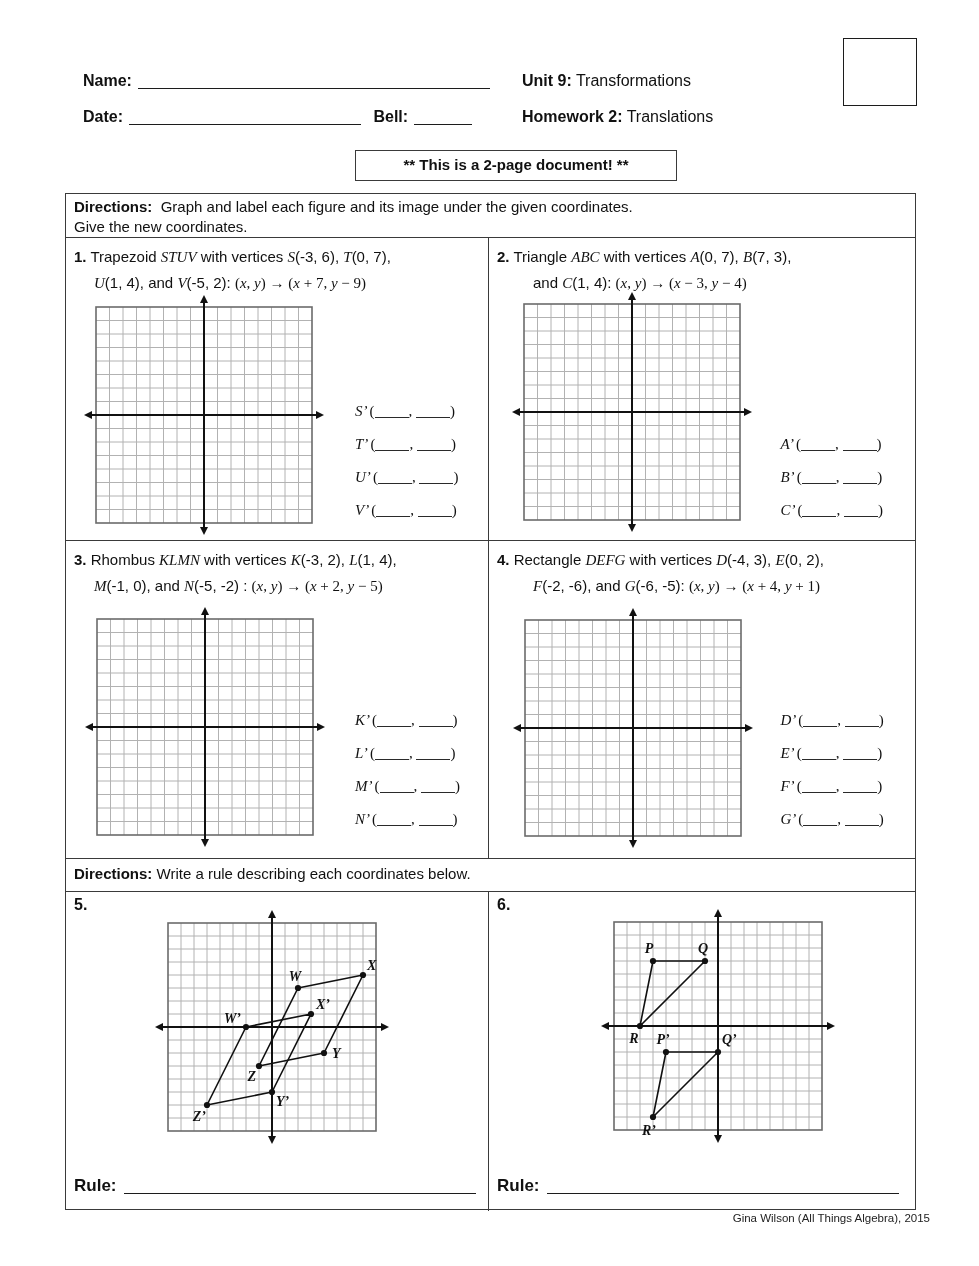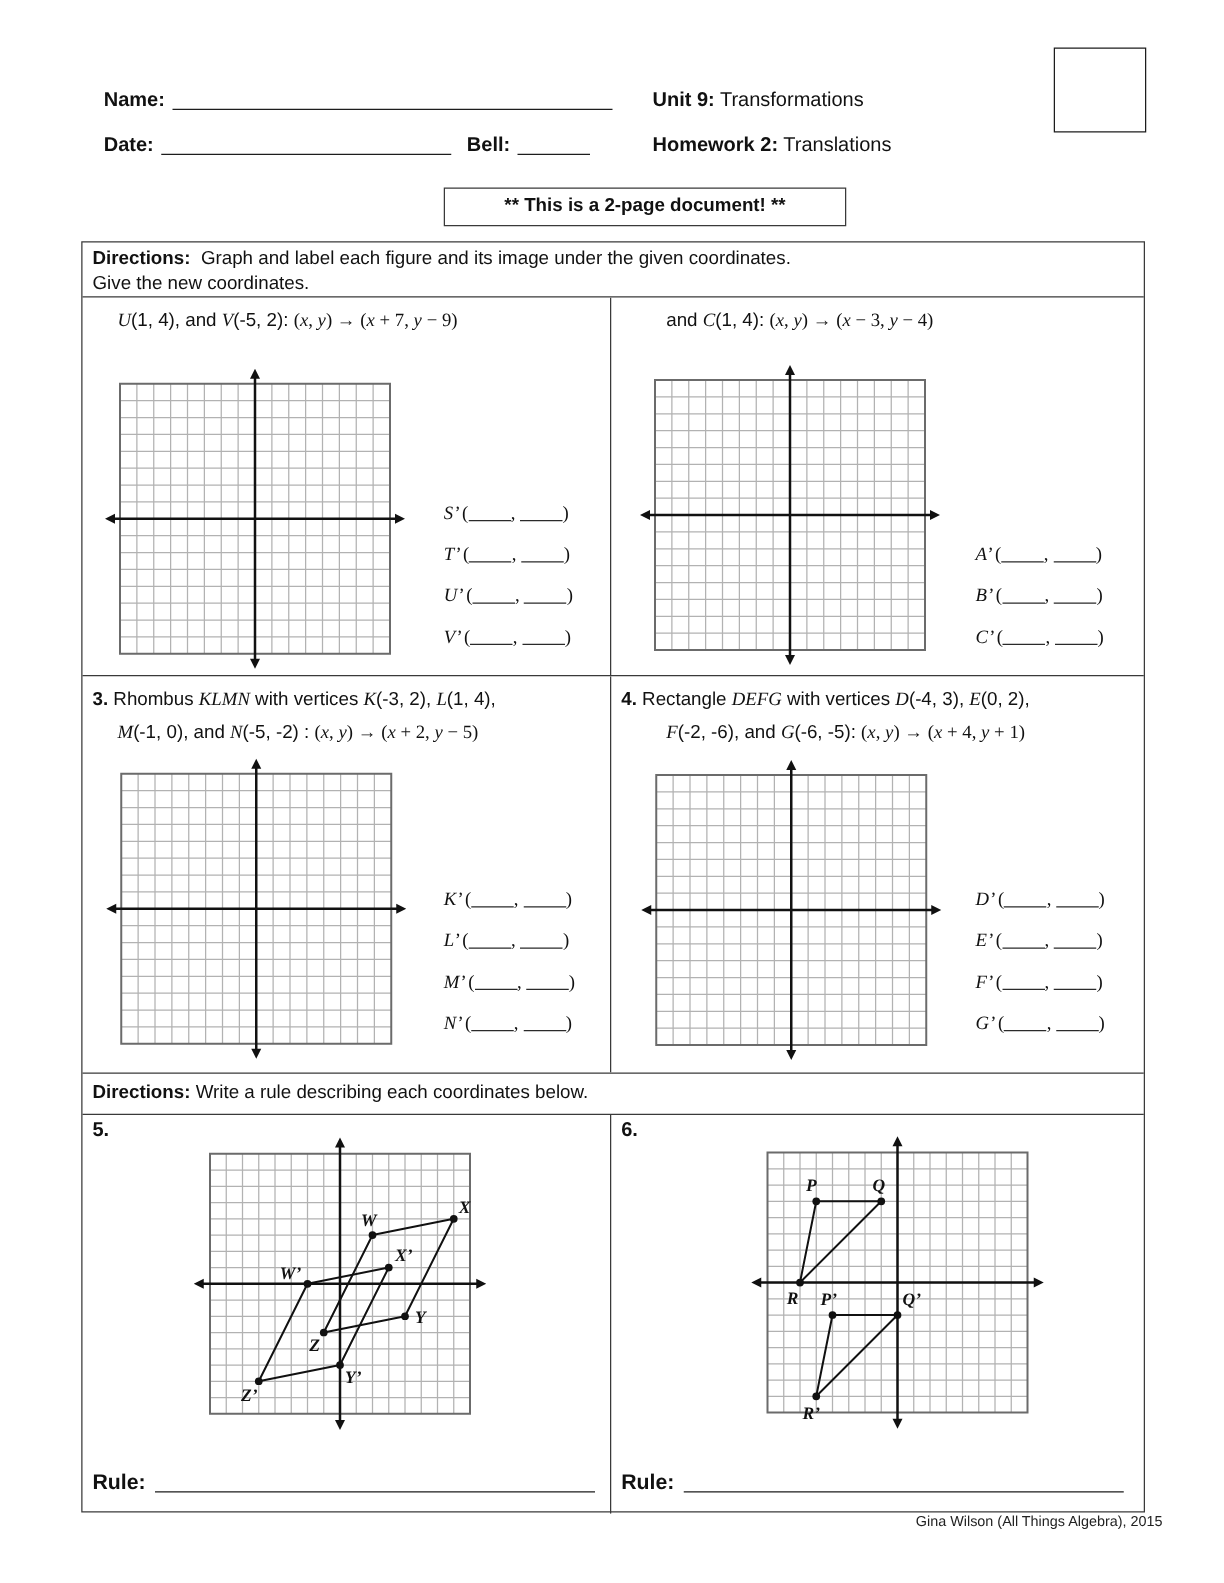--- a/index.html
+++ b/index.html
@@ -88,20 +88,21 @@
   <div class="wtable">
 
     <div class="trow dir-row1">
       <div><span class="b">Directions:</span>&nbsp;&nbsp;<span>Graph and label each figure and its image under the given coordinates.</span></div>
       <div class="dir-indent">Give the new coordinates.</div>
     </div>
 
     <div class="trow prob-row1">
       <div class="pcell left">
         <div class="statement">
+          <div><span class="seg-b">1.</span><span class="seg-r"> Trapezoid </span><span class="seg-i">STUV</span><span class="seg-r"> with vertices </span><span class="seg-i">S</span><span class="seg-r">(-3, 6), </span><span class="seg-i">T</span><span class="seg-r">(0, 7),</span></div>
           <div class="stmt-indent1"><span class="seg-i">U</span><span class="seg-r">(1, 4), and </span><span class="seg-i">V</span><span class="seg-r">(-5, 2):  </span><span class="seg-m">(</span><span class="seg-i">x</span><span class="seg-m">, </span><span class="seg-i">y</span><span class="seg-m">) → (</span><span class="seg-i">x</span><span class="seg-m"> + 7, </span><span class="seg-i">y</span><span class="seg-m"> − 9)</span></div>
         </div>
         <svg class="grid-svg" style="left:17px; top:56px;" width="242" height="242" viewBox="0 0 242 242">
             <line x1="26.5" y1="13" x2="26.5" y2="229" stroke="#b2b2b2" stroke-width="1"></line>
             <line x1="13" y1="26.5" x2="229" y2="26.5" stroke="#b2b2b2" stroke-width="1"></line>
             <line x1="40" y1="13" x2="40" y2="229" stroke="#b2b2b2" stroke-width="1"></line>
             <line x1="13" y1="40" x2="229" y2="40" stroke="#b2b2b2" stroke-width="1"></line>
             <line x1="53.5" y1="13" x2="53.5" y2="229" stroke="#b2b2b2" stroke-width="1"></line>
             <line x1="13" y1="53.5" x2="229" y2="53.5" stroke="#b2b2b2" stroke-width="1"></line>
             <line x1="67" y1="13" x2="67" y2="229" stroke="#b2b2b2" stroke-width="1"></line>
@@ -138,20 +139,21 @@
           </svg>
         <div class="answers" style="bottom:20px;">
             <div class="answer-row"><span class="seg-i">S’ </span><span class="seg-m">(</span><span class="seg-bl"></span><span class="seg-m">, </span><span class="seg-bl"></span><span class="seg-m">)</span></div>
             <div class="answer-row"><span class="seg-i">T’ </span><span class="seg-m">(</span><span class="seg-bl"></span><span class="seg-m">, </span><span class="seg-bl"></span><span class="seg-m">)</span></div>
             <div class="answer-row"><span class="seg-i">U’ </span><span class="seg-m">(</span><span class="seg-bl"></span><span class="seg-m">, </span><span class="seg-bl"></span><span class="seg-m">)</span></div>
             <div class="answer-row"><span class="seg-i">V’ </span><span class="seg-m">(</span><span class="seg-bl"></span><span class="seg-m">, </span><span class="seg-bl"></span><span class="seg-m">)</span></div>
           </div>
       </div>
       <div class="pcell right">
         <div class="statement">
+          <div><span class="seg-b">2.</span><span class="seg-r">  Triangle </span><span class="seg-i">ABC</span><span class="seg-r"> with vertices </span><span class="seg-i">A</span><span class="seg-r">(0, 7), </span><span class="seg-i">B</span><span class="seg-r">(7, 3),</span></div>
           <div class="stmt-indent2"><span class="seg-r">and </span><span class="seg-i">C</span><span class="seg-r">(1, 4):  </span><span class="seg-m">(</span><span class="seg-i">x</span><span class="seg-m">, </span><span class="seg-i">y</span><span class="seg-m">) → (</span><span class="seg-i">x</span><span class="seg-m"> − 3, </span><span class="seg-i">y</span><span class="seg-m"> − 4)</span></div>
         </div>
         <svg class="grid-svg" style="left:22px; top:53px;" width="242" height="242" viewBox="0 0 242 242">
             <line x1="26.5" y1="13" x2="26.5" y2="229" stroke="#b2b2b2" stroke-width="1"></line>
             <line x1="13" y1="26.5" x2="229" y2="26.5" stroke="#b2b2b2" stroke-width="1"></line>
             <line x1="40" y1="13" x2="40" y2="229" stroke="#b2b2b2" stroke-width="1"></line>
             <line x1="13" y1="40" x2="229" y2="40" stroke="#b2b2b2" stroke-width="1"></line>
             <line x1="53.5" y1="13" x2="53.5" y2="229" stroke="#b2b2b2" stroke-width="1"></line>
             <line x1="13" y1="53.5" x2="229" y2="53.5" stroke="#b2b2b2" stroke-width="1"></line>
             <line x1="67" y1="13" x2="67" y2="229" stroke="#b2b2b2" stroke-width="1"></line>

